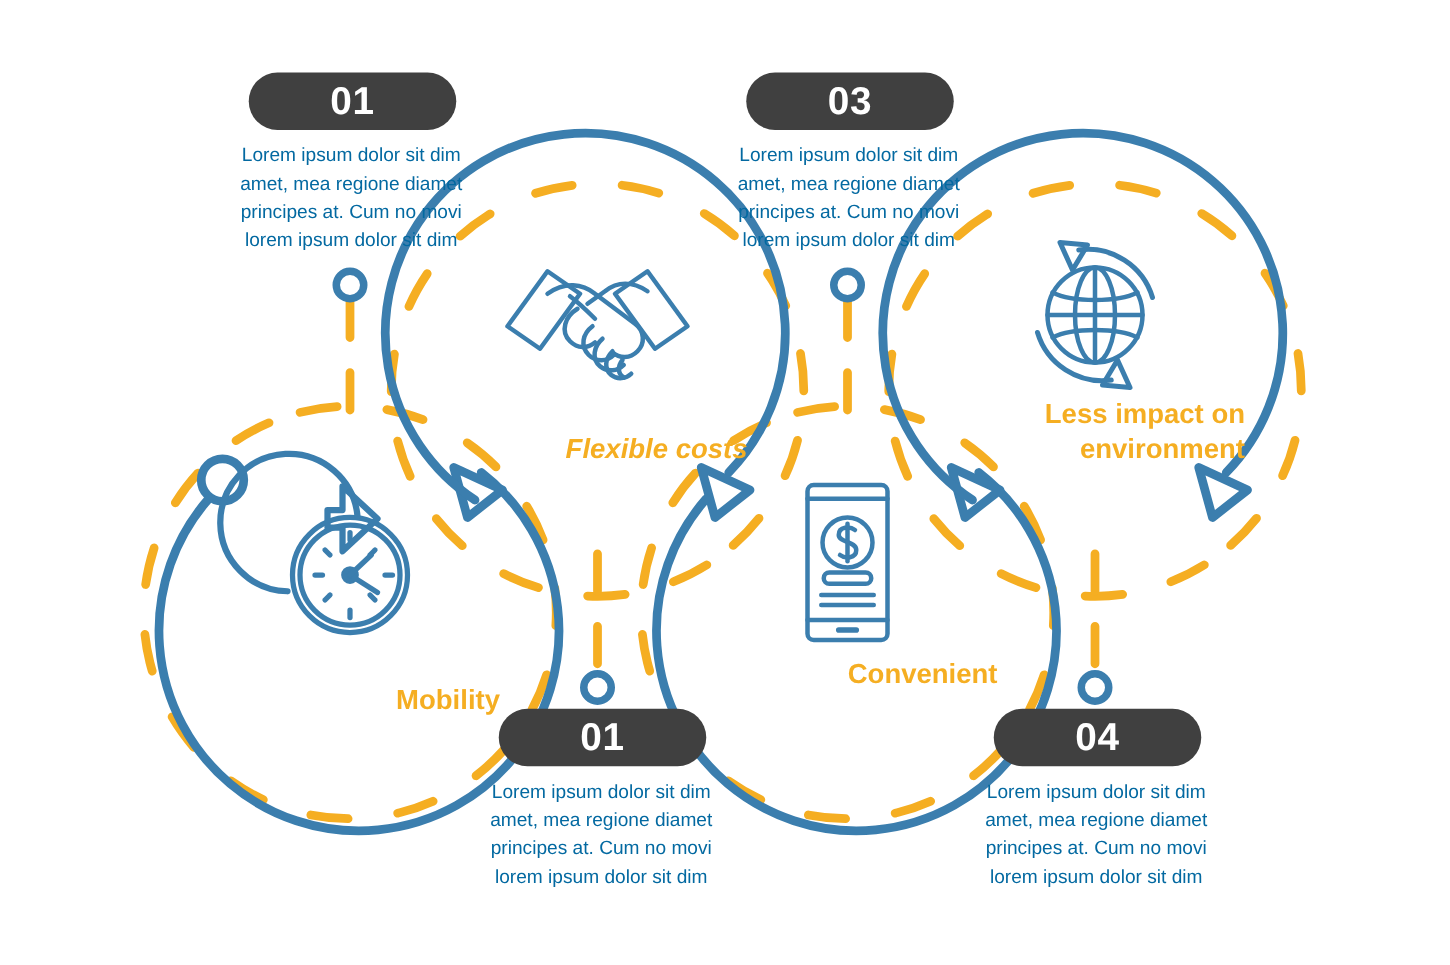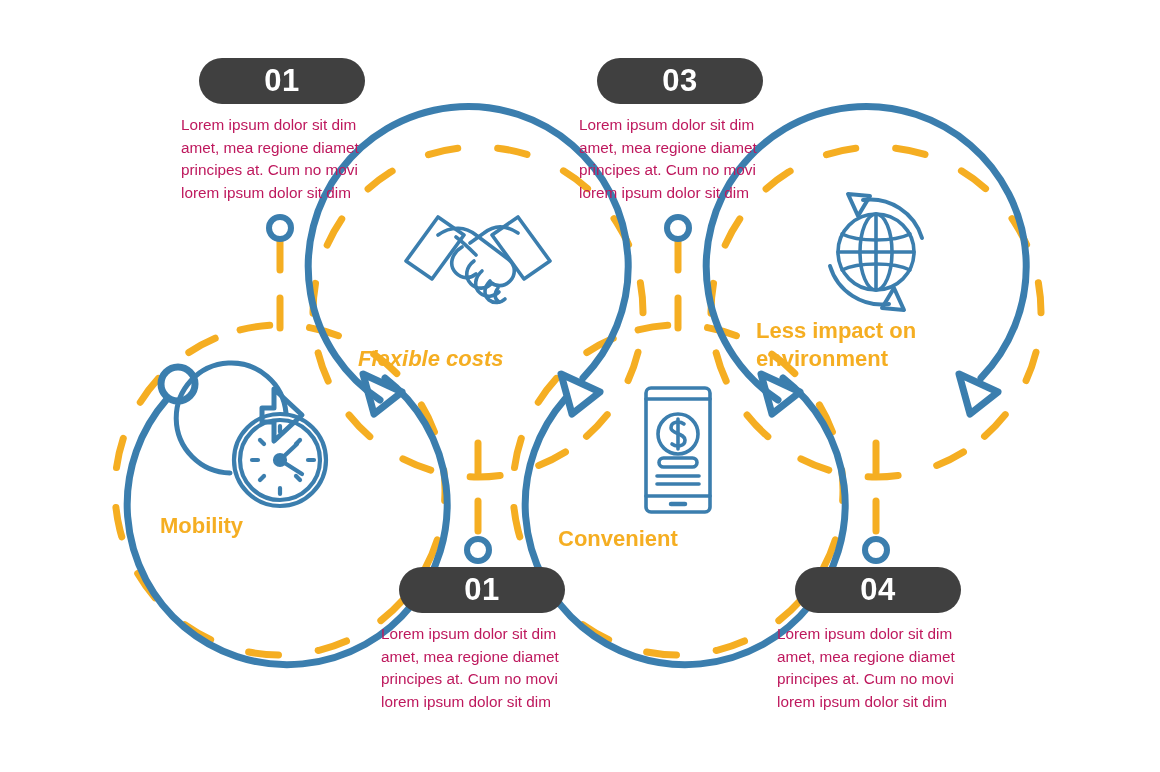--- a/index.html
+++ b/index.html
@@ -36,32 +36,32 @@
     font-size: 31px;
     font-weight: bold;
     line-height: 46px;
     text-align: center;
     letter-spacing: 0.5px;
   }
   
   .para {
     position: absolute;
     width: 200px;
-    color: #be185d;
+    color: #0369a1;
     font-size: 15.3px;
     line-height: 22.5px;
-    text-align: left;
+    text-align: center;
   }
   
   .caption {
     position: absolute;
     color: #F5AE22;
     font-size: 22px;
     font-weight: bold;
-    text-align: left;
+    text-align: right;
     line-height: 28px;
     width: 240px;
   }
 </style>
 </head>
 <body>
 
 <div id="canvas">
 
   <svg class="layer" viewBox="0 0 1160 772">
@@ -199,21 +199,21 @@
   <div class="pill" style="left:199px; top:58px;">01</div>
   <div class="pill" style="left:399px; top:567px;">01</div>
   <div class="pill" style="left:597px; top:58px;">03</div>
   <div class="pill" style="left:795px; top:567px;">04</div>
 
   <div class="para" style="left:181px; top:114px;">Lorem ipsum dolor sit dim amet, mea regione diamet principes at. Cum no movi lorem ipsum dolor sit dim</div>
   <div class="para" style="left:381px; top:623px;">Lorem ipsum dolor sit dim amet, mea regione diamet principes at. Cum no movi lorem ipsum dolor sit dim</div>
   <div class="para" style="left:579px; top:114px;">Lorem ipsum dolor sit dim amet, mea regione diamet principes at. Cum no movi lorem ipsum dolor sit dim</div>
   <div class="para" style="left:777px; top:623px;">Lorem ipsum dolor sit dim amet, mea regione diamet principes at. Cum no movi lorem ipsum dolor sit dim</div>
 
-  <div class="caption" style="left:160px; top:512px;">Mobility</div>
+  <div class="caption" style="left:160px; top:546px;">Mobility</div>
   <div class="caption" style="left:358px; top:345px;font-style:italic;">Flexible costs</div>
   <div class="caption" style="left:558px; top:525px;">Convenient</div>
   <div class="caption" style="left:756px; top:317px;">
     <div>Less impact on</div>
     <div>environment</div>
   </div>
 
 </div>
 
 </body></html>

